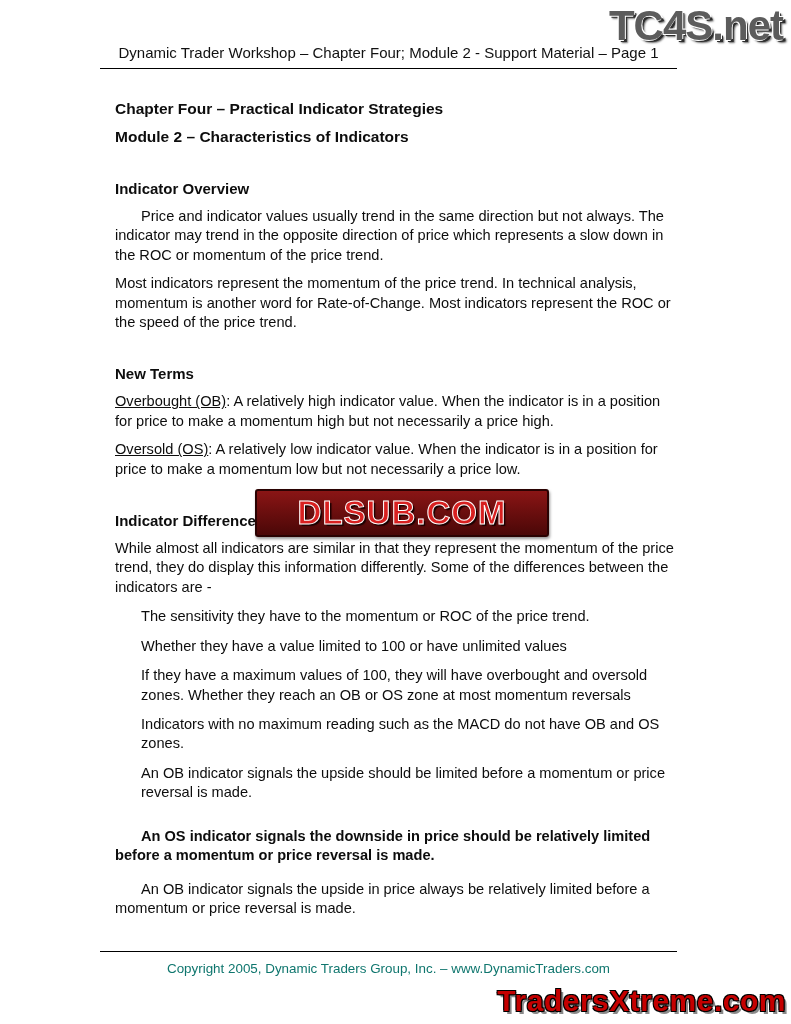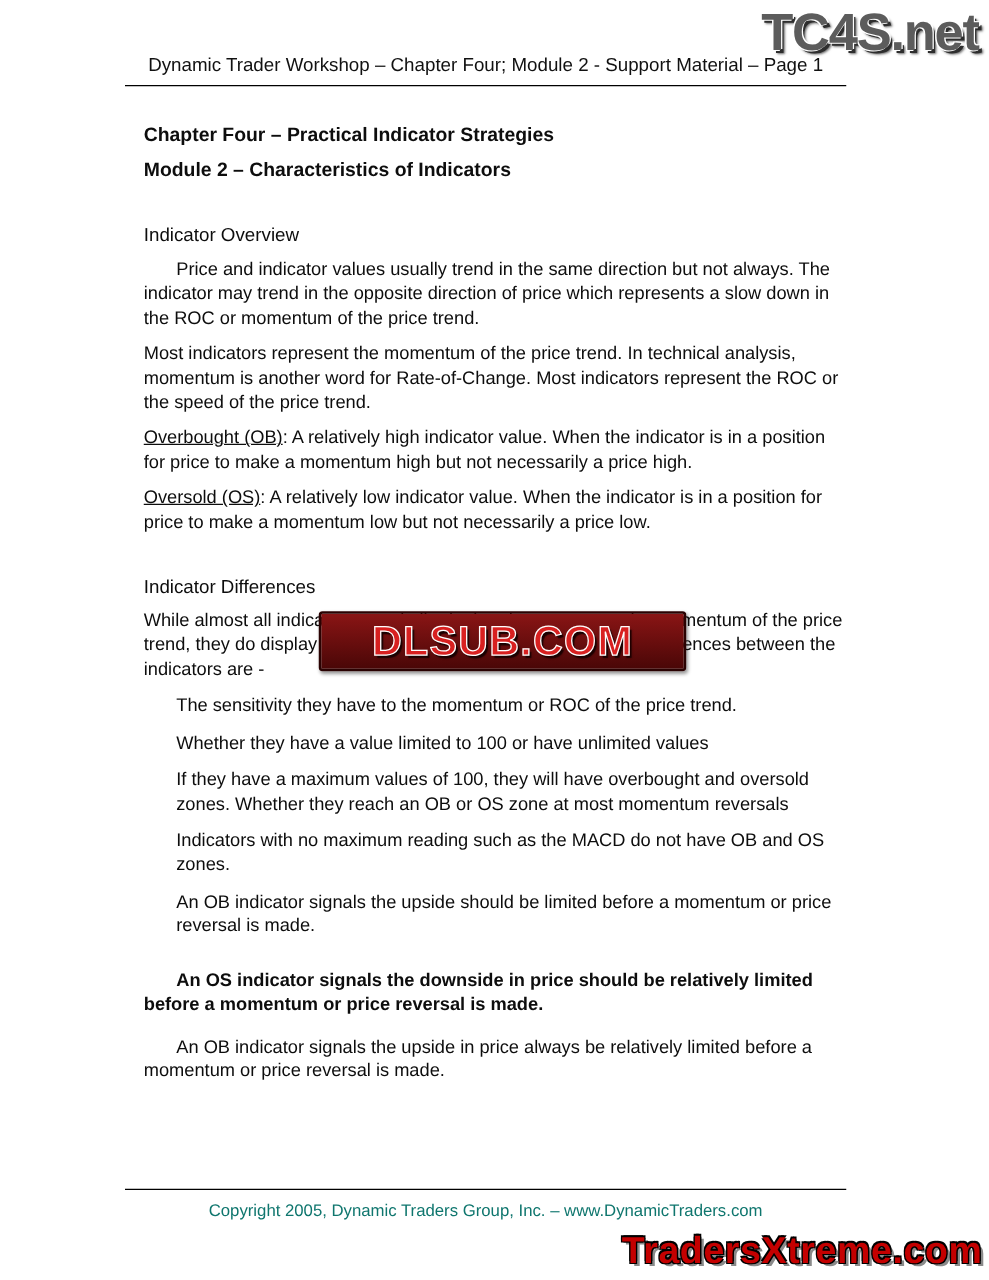--- a/index.html
+++ b/index.html
@@ -50,21 +50,21 @@
   }
   .doc-title {
     font-size: 15.5px;
     font-weight: bold;
     line-height: 20px;
   }
   .chapter-title { margin-top: 30px; }
   .module-title  { margin-top: 8px; }
   .section-heading {
     font-size: 15px;
-    font-weight: normal;
+    font-weight: bold;
     line-height: 19px;
     margin-top: 32px;
   }
   .para { margin: 9px 0 0 0; }
   .para-indent { text-indent: 26px; }
   .underline { text-decoration: underline; }
   .list-item {
     margin: 10px 0 0 26px;
   }
   .closing-first { margin-top: 24px; text-indent: 26px; font-weight: bold; }
@@ -138,20 +138,21 @@
     <div class="doc-title chapter-title">Chapter Four – Practical Indicator Strategies</div>
 
     <div class="doc-title module-title">Module 2 – Characteristics of Indicators</div>
 
     <div class="section-heading">Indicator Overview</div>
 
     <p class="para para-indent">Price and indicator values usually trend in the same direction but not always. The indicator may trend in the opposite direction of price which represents a slow down in the ROC or momentum of the price trend.</p>
 
     <p class="para">Most indicators represent the momentum of the price trend. In technical analysis, momentum is another word for Rate-of-Change. Most indicators represent the ROC or the speed of the price trend.</p>
 
+    <div class="section-heading">New Terms</div>
 
     <p class="para"><span class="underline">Overbought (OB)</span><span>: A relatively high indicator value. When the indicator is in a position for price to make a momentum high but not necessarily a price high.</span></p>
 
     <p class="para"><span class="underline">Oversold (OS)</span><span>: A relatively low indicator value. When the indicator is in a position for price to make a momentum low but not necessarily a price low.</span></p>
 
     <div class="section-heading">Indicator Differences</div>
 
     <p class="para">While almost all indicators are similar in that they represent the momentum of the price trend, they do display this information differently. Some of the differences between the indicators are -</p>
 
     <div class="list-item">The sensitivity they have to the momentum or ROC of the price trend.</div>

